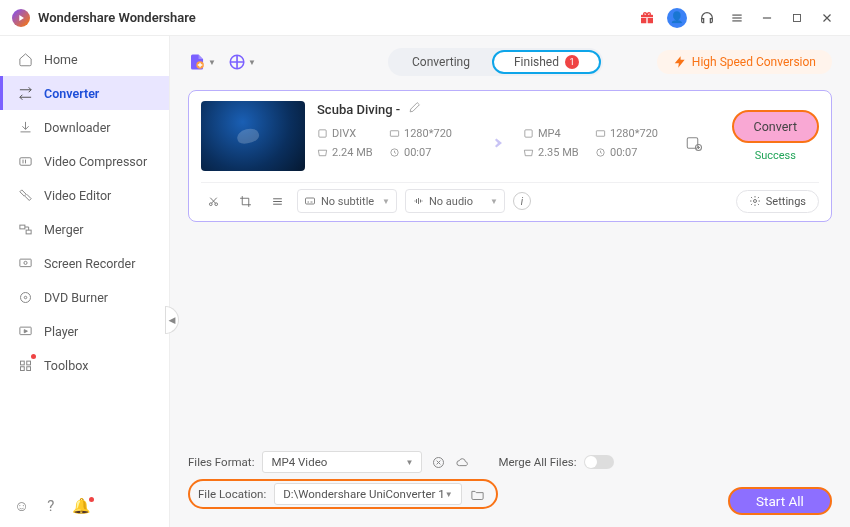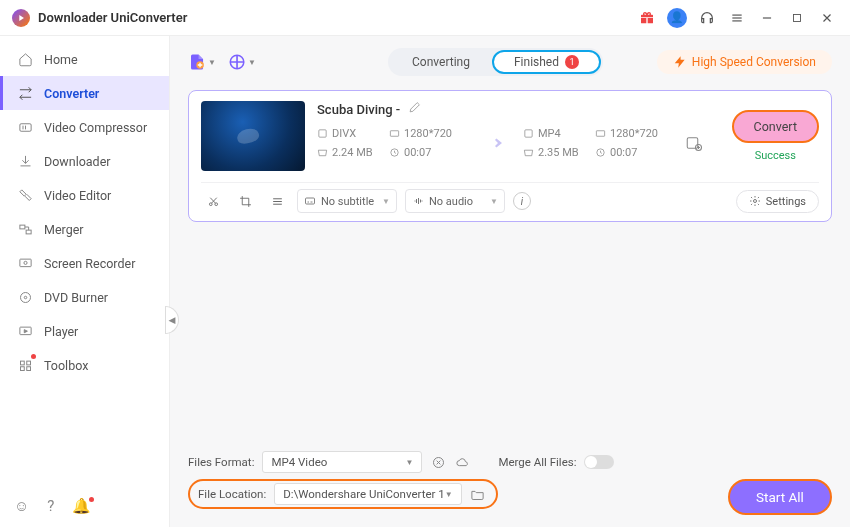--- a/index.html
+++ b/index.html
@@ -53,33 +53,33 @@
 .info-circle { width:18px; height:18px; border:1px solid #ccc; border-radius:50%; display:flex; align-items:center; justify-content:center; color:#666; font-size:10px; font-style:italic; cursor:pointer;}
 .settings-btn { margin-left:auto; border:1px solid #e4e4e8; border-radius:12px; padding:4px 12px; display:flex; align-items:center; gap:5px; font-size:11px; color:#555; cursor:pointer; background:#fff;}
 .bottom-bar { position:absolute; left:18px; right:18px; bottom:12px; }
 .bb-row { display:flex; align-items:center; margin-bottom:6px; gap:8px; font-size:11.5px; color:#555;}
 .bb-select { border:1px solid #ddd; border-radius:3px; padding:3px 8px; min-width:160px; display:flex; align-items:center; cursor:pointer; background:#fff; font-size:11.5px;}
 .bb-select .dd-car{margin-left:auto; font-size:8px; color:#888;}
 .cloud-ic, .folder-ic { color:#888; cursor:pointer; width:16px; height:16px; display:flex; align-items:center; justify-content:center;}
 .toggle { width:30px; height:14px; background:#ddd; border-radius:8px; position:relative; cursor:pointer;}
 .toggle::after{content:""; position:absolute; left:1px; top:1px; width:12px; height:12px; background:#fff; border-radius:50%;}
 .location-hl { border:2px solid #f97316; border-radius:18px; padding:2px 10px 2px 2px; display:inline-flex; align-items:center; gap:8px;}
-.start-all { position:absolute; right:0; bottom:0; width:104px; height:36px; background:#8d6fff; color:#fff; border:2px solid #f97316; border-radius:18px; font-size:13.5px; display:flex; align-items:center; justify-content:center; cursor:pointer;}
+.start-all { position:absolute; right:0; bottom:0; width:104px; height:28px; background:#8d6fff; color:#fff; border:2px solid #f97316; border-radius:18px; font-size:13.5px; display:flex; align-items:center; justify-content:center; cursor:pointer;}
 .red-dot{position:absolute; top:-2px; right:-2px; width:5px; height:5px; background:#ef4444; border-radius:50%;}
 </style>
 </head>
 <body>
 
 <div class="titlebar">
   <div class="logo">
     <svg viewBox="0 0 24 24" width="10" height="10" fill="#fff">
         <path d="M8 5v14l11-7z"></path>
       </svg>
   </div>
-  <div class="title">Downloader UniConverter</div>
+  <div class="title">Wondershare Wondershare</div>
   <div class="spacer"></div>
   <div class="tbicon" style="color:#ef4444;">
     <svg viewBox="0 0 24 24" width="16" height="16" fill="currentColor">
         <path d="M20 7h-2.2c.1-.3.2-.6.2-1 0-1.7-1.3-3-3-3-1 0-1.9.5-2.5 1.3L12 5l-.5-.7C10.9 3.5 10 3 9 3 7.3 3 6 4.3 6 6c0 .4.1.7.2 1H4c-.6 0-1 .4-1 1v3h18V8c0-.6-.4-1-1-1zm-5-2c.6 0 1 .4 1 1s-.4 1-1 1h-2l2-2zM9 5l2 2H9c-.6 0-1-.4-1-1s.4-1 1-1zm-6 7v7c0 .6.4 1 1 1h7v-8H3zm10 8h7c.6 0 1-.4 1-1v-7h-8v8z"></path>
       </svg>
   </div>
   <div class="tbicon">
       <div class="avatar">👤</div>
     </div>
   <div class="tbicon">
@@ -125,33 +125,33 @@
       <span class="sbi">
           <svg viewBox="0 0 24 24" width="15" height="15" fill="none" stroke="currentColor" stroke-width="1.6">
             <path d="M17 2l4 4-4 4M3 6h18M7 22l-4-4 4-4M21 18H3"></path>
           </svg>
         </span>
       <span>Converter</span>
     </div>
     <div class="sb-item">
       <span class="sbi">
           <svg viewBox="0 0 24 24" width="15" height="15" fill="none" stroke="currentColor" stroke-width="1.6">
+            <path d="M12 3v12m-5-5l5 5 5-5M4 19h16"></path>
+          </svg>
+        </span>
+      <span>Downloader</span>
+    </div>
+    <div class="sb-item">
+      <span class="sbi">
+          <svg viewBox="0 0 24 24" width="15" height="15" fill="none" stroke="currentColor" stroke-width="1.6">
             <rect x="3" y="6" width="18" height="12" rx="2"></rect>
             <path d="M8 9v6M12 9v6"></path>
           </svg>
         </span>
       <span>Video Compressor</span>
-    </div>
-    <div class="sb-item">
-      <span class="sbi">
-          <svg viewBox="0 0 24 24" width="15" height="15" fill="none" stroke="currentColor" stroke-width="1.6">
-            <path d="M12 3v12m-5-5l5 5 5-5M4 19h16"></path>
-          </svg>
-        </span>
-      <span>Downloader</span>
     </div>
     <div class="sb-item">
       <span class="sbi">
           <svg viewBox="0 0 24 24" width="15" height="15" fill="none" stroke="currentColor" stroke-width="1.6">
             <path d="M6 3L3 6l7 7 3-3zM14 10l7 7-3 3-7-7"></path>
           </svg>
         </span>
       <span>Video Editor</span>
     </div>
     <div class="sb-item">

